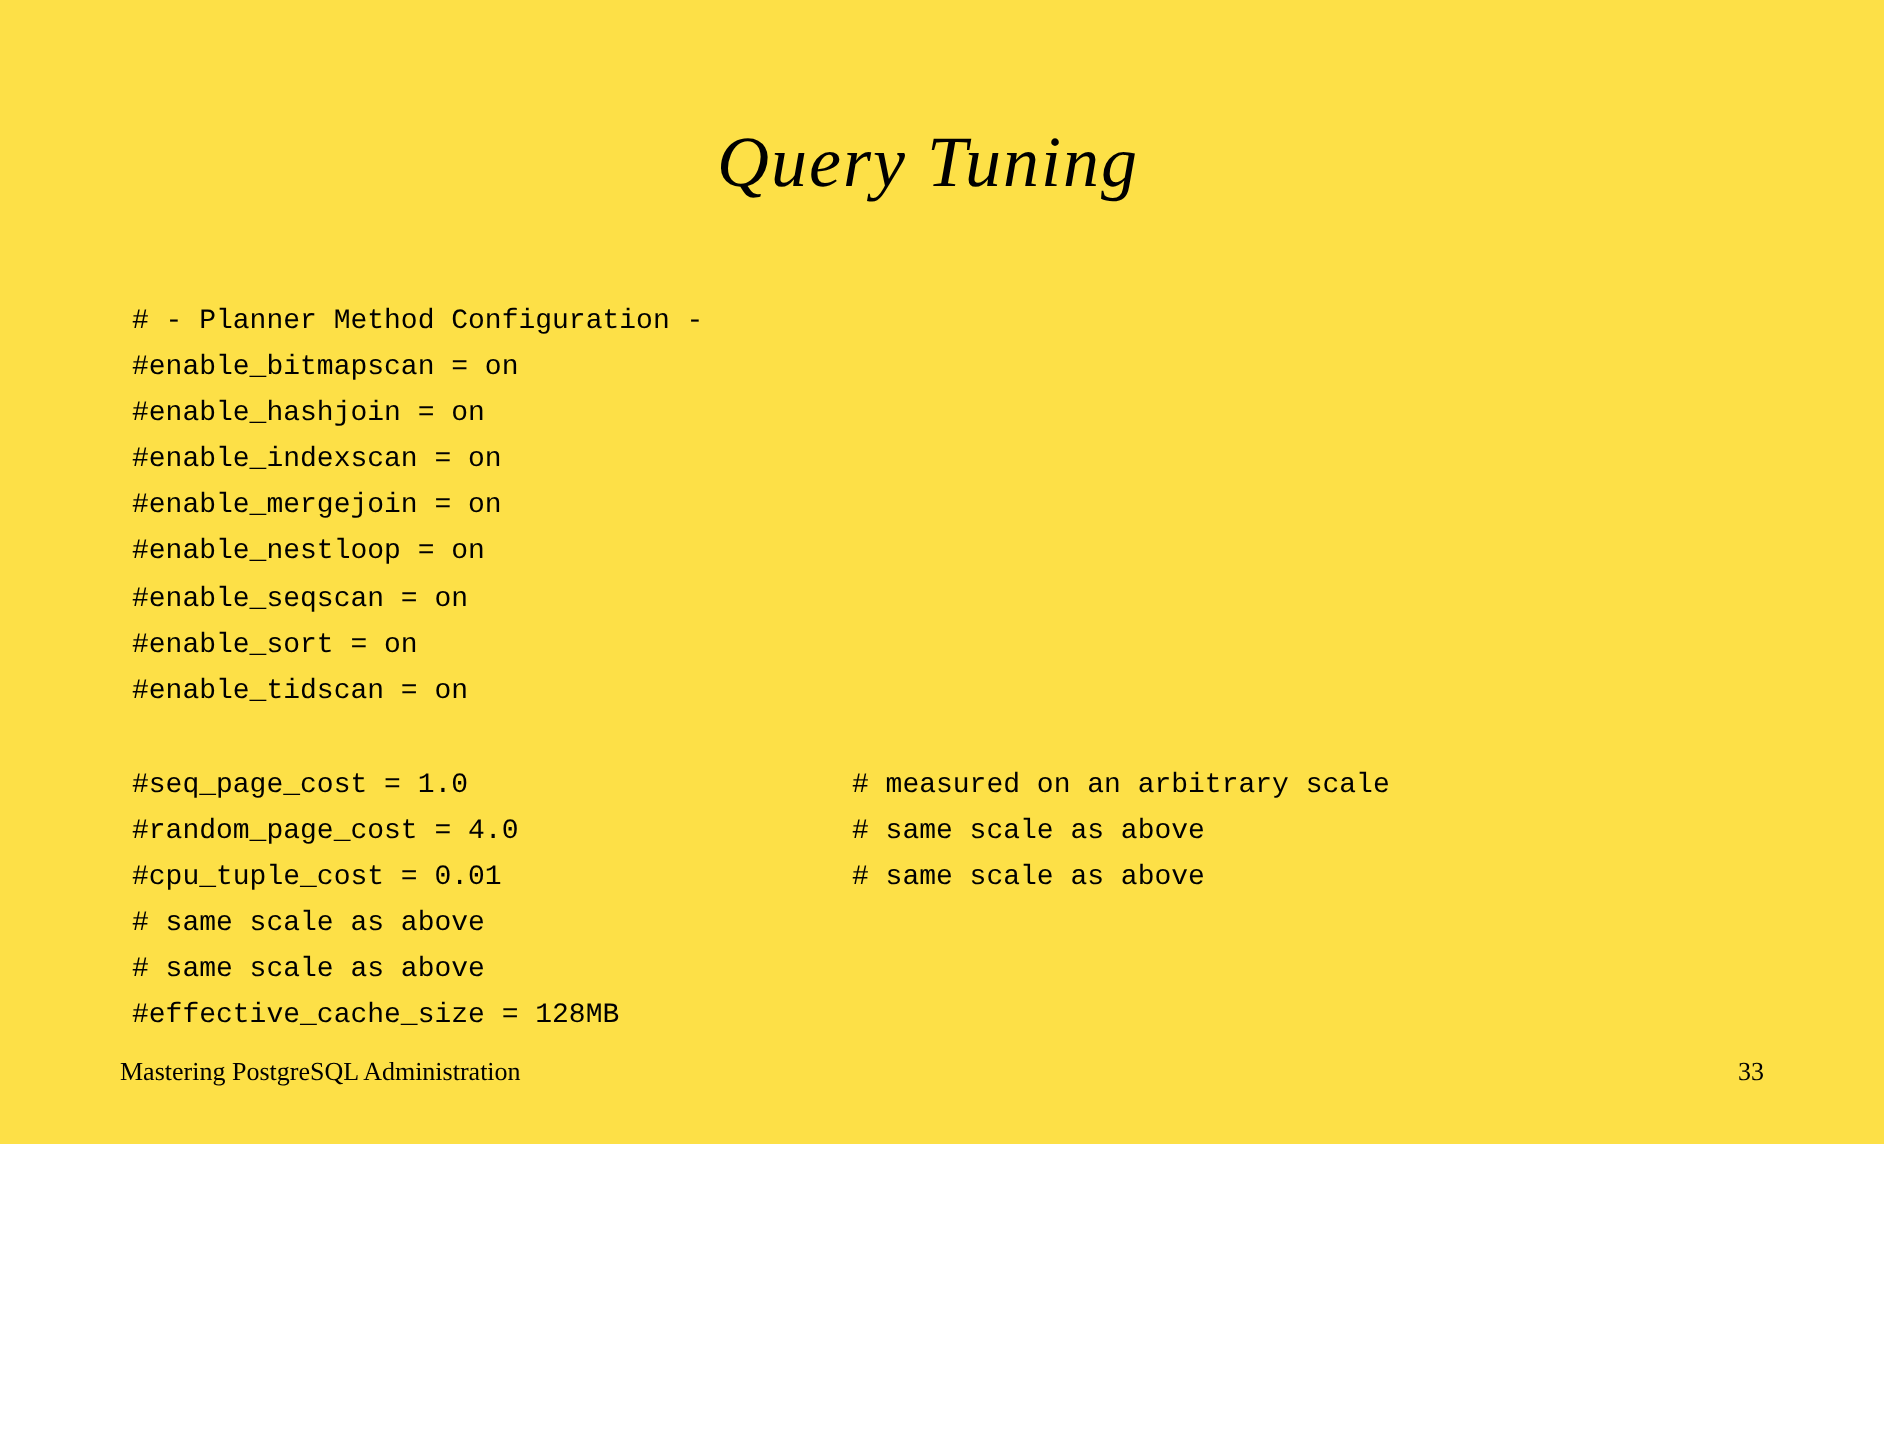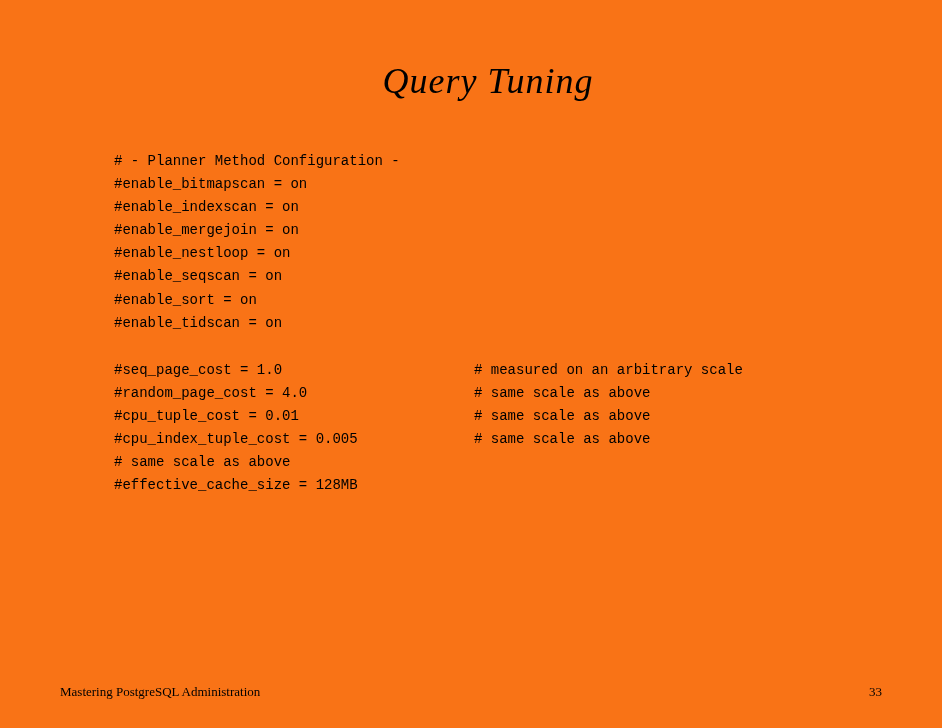--- a/index.html
+++ b/index.html
@@ -12,24 +12,24 @@
       background: #ffffff;
       width: 942px;
       height: 728px;
       font-family: 'Courier New', Courier, monospace;
       position: relative;
       overflow: hidden;
     }
 
     .page {
       width: 942px;
-      height: 728px;
-      background: #f97316;
+      height: 572px;
+      background: #fde047;
       position: relative;
-      padding: 40px 60px 40px 94px;
+      padding: 40px 60px 40px 46px;
     }
 
     .page-title {
       text-align: center;
       font-family: Georgia, 'Times New Roman', Times, serif;
       font-size: 36px;
       font-weight: normal;
       font-style: italic;
       color: #000000;
       margin-bottom: 48px;
@@ -93,20 +93,23 @@
     <div class="code-block">
 
       <div class="section" id="section-planner-method">
       <div class="code-line">
             <span class="code-left"># - Planner Method Configuration -</span>
           </div>
           <div class="code-line">
             <span class="code-left">#enable_bitmapscan = on</span>
           </div>
           <div class="code-line">
+            <span class="code-left">#enable_hashjoin = on</span>
+          </div>
+          <div class="code-line">
             <span class="code-left">#enable_indexscan = on</span>
           </div>
           <div class="code-line">
             <span class="code-left">#enable_mergejoin = on</span>
           </div>
           <div class="code-line">
             <span class="code-left">#enable_nestloop = on</span>
           </div>
           <div class="code-line">
             <span class="code-left">#enable_seqscan = on</span>
@@ -126,21 +129,20 @@
           </div>
           <div class="code-line">
             <span class="code-left">#random_page_cost = 4.0</span>
             <span class="code-right"># same scale as above</span>
           </div>
           <div class="code-line">
             <span class="code-left">#cpu_tuple_cost = 0.01</span>
             <span class="code-right"># same scale as above</span>
           </div>
           <div class="code-line">
-            <span class="code-left">#cpu_index_tuple_cost = 0.005</span>
             <span class="code-right"># same scale as above</span>
           </div>
           <div class="code-line">
             <span class="code-right"># same scale as above</span>
           </div>
           <div class="code-line">
             <span class="code-left">#effective_cache_size = 128MB</span>
           </div>
         </div>
 

